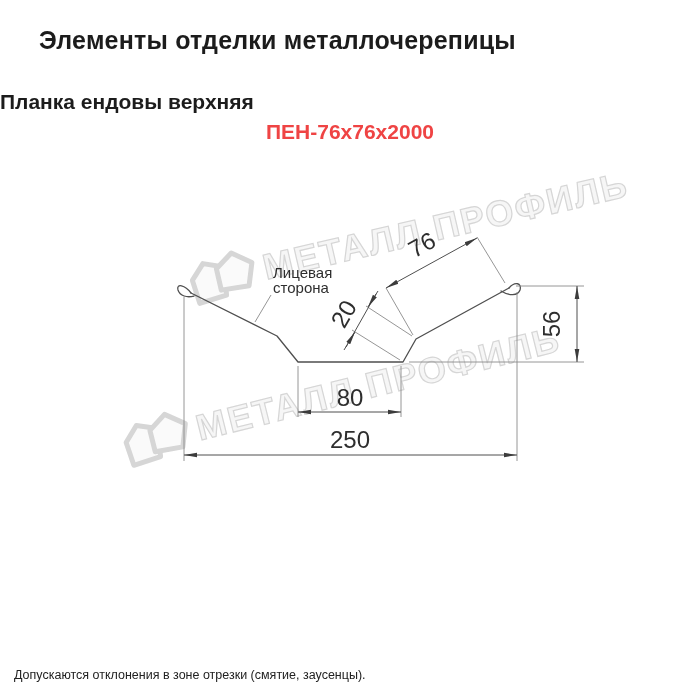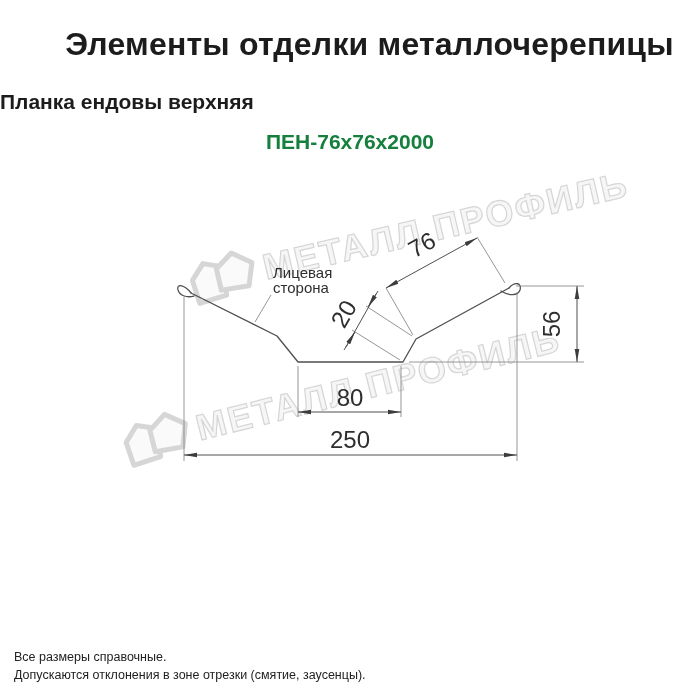--- a/index.html
+++ b/index.html
@@ -3,30 +3,30 @@
 <meta charset="utf-8">
 <style>
   html,body{margin:0;padding:0;}
   body{
     width:700px;height:700px;position:relative;overflow:hidden;
     background:#ffffff;
     font-family:"Liberation Sans", sans-serif;
     -webkit-font-smoothing:antialiased;
   }
   .page-title{
-    position:absolute;top:26px;left:0;right:0;text-align:center;
-    font-size:32px;font-weight:bold;color:#1c1c1c;letter-spacing:0.2px;margin-left:39px;
+    position:absolute;top:26px;left:0;right:0;
+    font-size:25px;font-weight:bold;color:#1c1c1c;letter-spacing:0.2px;margin-left:39px;
   }
   .product-name{
     position:absolute;top:90px;left:0;right:0;text-align:left;
     font-size:21px;font-weight:bold;color:#1c1c1c;
   }
   .product-code{
     position:absolute;top:120px;left:0;right:0;text-align:center;
-    font-size:21px;font-weight:bold;color:#15803d;margin-top:10px;
+    font-size:21px;font-weight:bold;color:#ef4444;
   }
   .drawing-svg{position:absolute;left:0;top:0;}
   .footnotes{
     position:absolute;left:14px;bottom:16px;
     font-size:12.5px;color:#222;line-height:18px;
   }
   svg text{font-family:"Liberation Sans", sans-serif;}
   .dim-text{font-size:24px;fill:#2e2e2e;}
   .face-text{font-size:15px;fill:#2e2e2e;}
   .wm-text{font-size:36px;font-weight:bold;fill:#f5f5f5;stroke:#cfcfcf;stroke-width:1.2px;letter-spacing:2px;}
@@ -112,15 +112,14 @@
     <text class="dim-text" text-anchor="middle" transform="translate(351,318) rotate(-60)">20</text>
   </g>
 
   <g>
     <text class="face-text" x="273" y="278">Лицевая</text>
     <text class="face-text" x="273" y="293">сторона</text>
   </g>
 </svg>
 
 <div class="footnotes">
-  <div>Все размеры справочные.</div>
   <div>Допускаются отклонения в зоне отрезки (смятие, заусенцы).</div>
 </div>
 
 </body></html>

